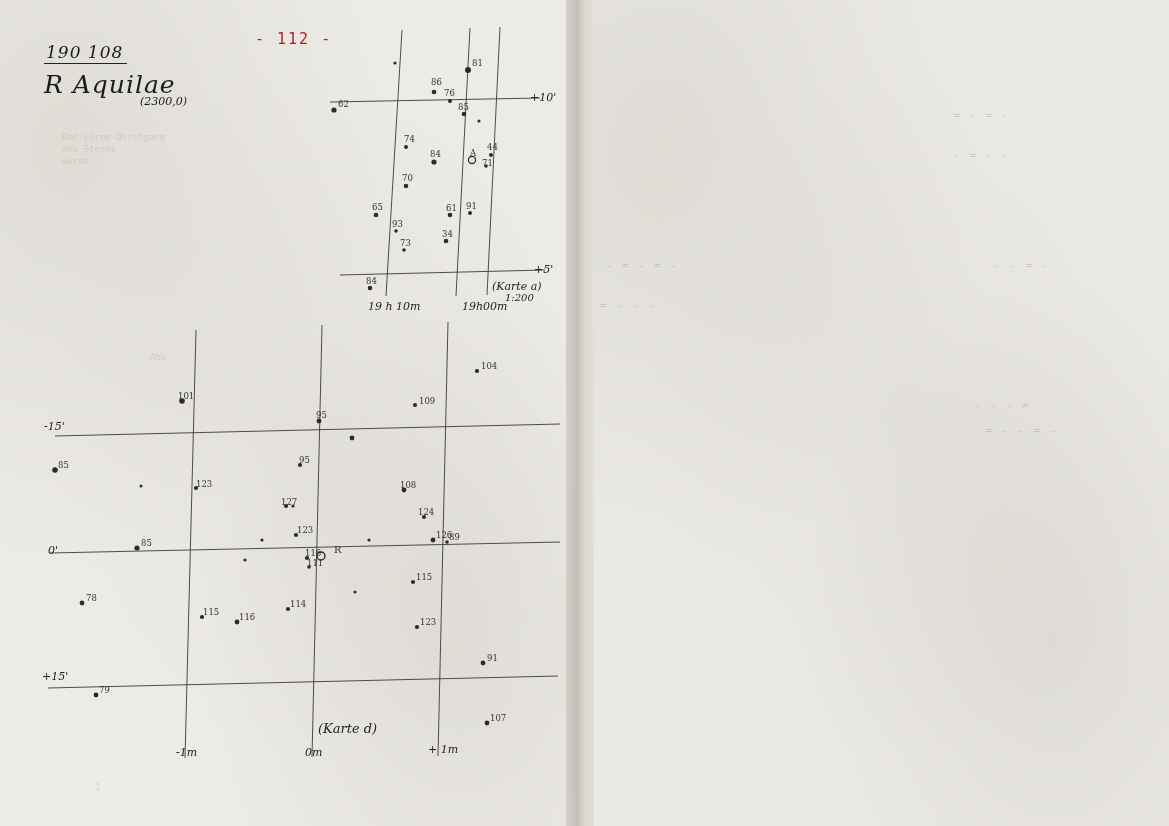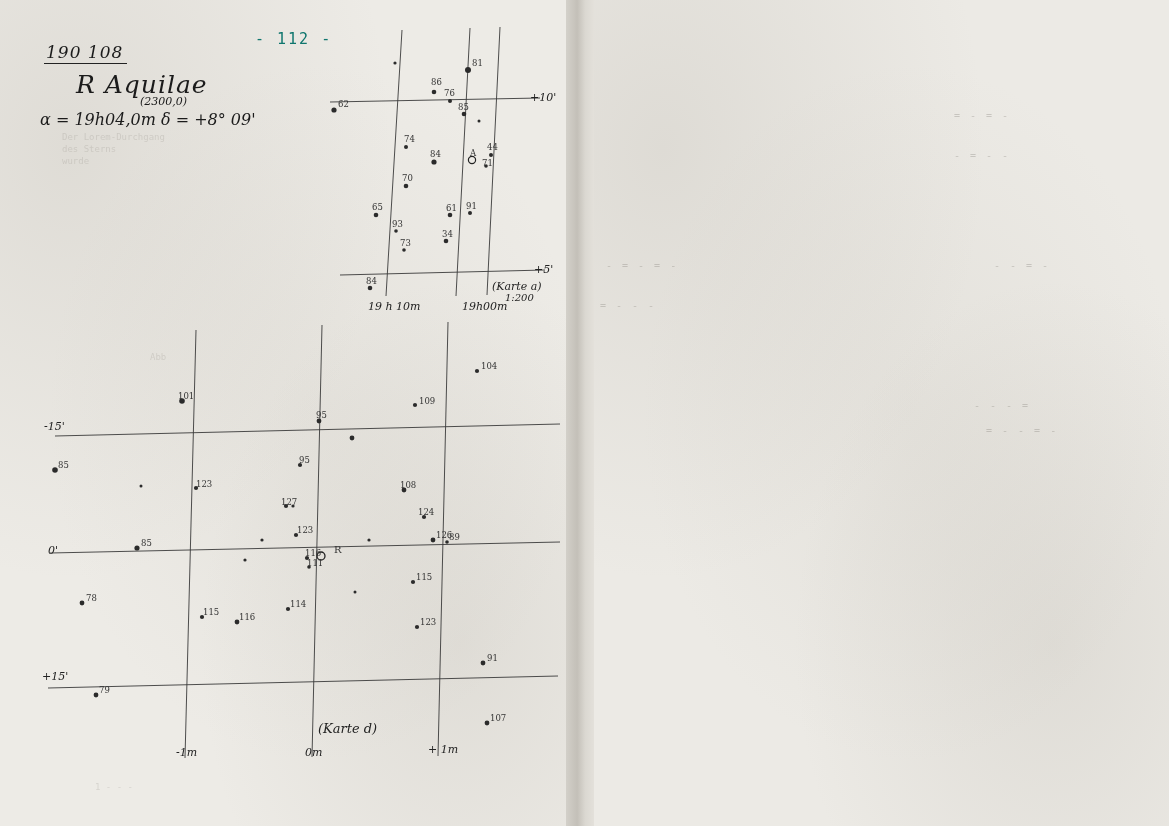--- a/index.html
+++ b/index.html
@@ -23,40 +23,40 @@
   }
   
   .mottle{
     position:absolute;inset:0;pointer-events:none;
     background:
       radial-gradient(ellipse at 12% 18%, rgba(180,175,165,.25) 0%, rgba(0,0,0,0) 45%),
       radial-gradient(ellipse at 80% 78%, rgba(175,170,160,.22) 0%, rgba(0,0,0,0) 40%),
       radial-gradient(ellipse at 55% 50%, rgba(190,186,176,.18) 0%, rgba(0,0,0,0) 60%);
   }
   .pagenum{
-    position:absolute;font-size:15px;letter-spacing:2px;color:#0f766e;
+    position:absolute;font-size:15px;letter-spacing:2px;color:#b91c1c;
   }
   #pagenum-left{left:255px;top:30px;}
 
   
   #chart-area{position:absolute;left:0;top:0;width:575px;height:826px;}
   .hand{
     font-family:"DejaVu Serif", serif;
     font-style:italic;
     color:#1b1b1b;
   }
   #hw-id{
     position:absolute;left:44px;top:42px;font-size:17px;
     font-family:"DejaVu Serif",serif;font-style:italic;
     border-bottom:1.5px solid #222;padding:0 4px 1px 2px;
     letter-spacing:1px;
   }
   #hw-title{
     position:absolute;left:44px;top:70px;font-size:25px;
-    font-family:"DejaVu Serif",serif;font-style:italic;letter-spacing:1px;margin-left:32px;
+    font-family:"DejaVu Serif",serif;font-style:italic;letter-spacing:1px;
   }
   #hw-epoch{position:absolute;left:140px;top:95px;font-size:11px;font-family:"DejaVu Serif",serif;font-style:italic;}
   #hw-coords{position:absolute;left:40px;top:110px;font-size:16px;font-family:"DejaVu Serif",serif;font-style:italic;}
 
   
   .ghost{
     position:absolute;color:rgba(120,115,108,.30);
     font-family:"DejaVu Sans Mono",monospace;font-size:10px;
     letter-spacing:2px;pointer-events:none;
   }
@@ -67,21 +67,20 @@
 <div id="spread">
 
   <div class="page page-left">
     <div class="mottle"></div>
 
     <div class="pagenum" id="pagenum-left">- 112 -</div>
 
     <div id="hw-id" class="hand">190 108</div>
     <div id="hw-title" class="hand">R Aquilae</div>
     <div id="hw-epoch" class="hand">(2300,0)</div>
-    <div id="hw-coords" class="hand">α = 19h04,0m   δ = +8° 09'</div>
 
     <svg id="chart-area" width="575" height="826" viewBox="0 0 575 826">
       <defs>
         <g id="nothing"></g>
       </defs>
 
       <g opacity="0.20" fill="#7d7870" font-family="DejaVu Sans Mono" font-size="9">
         <text x="62" y="140">Der Lorem-Durchgang</text>
         <text x="62" y="152">des Sterns</text>
         <text x="62" y="164">wurde</text>

